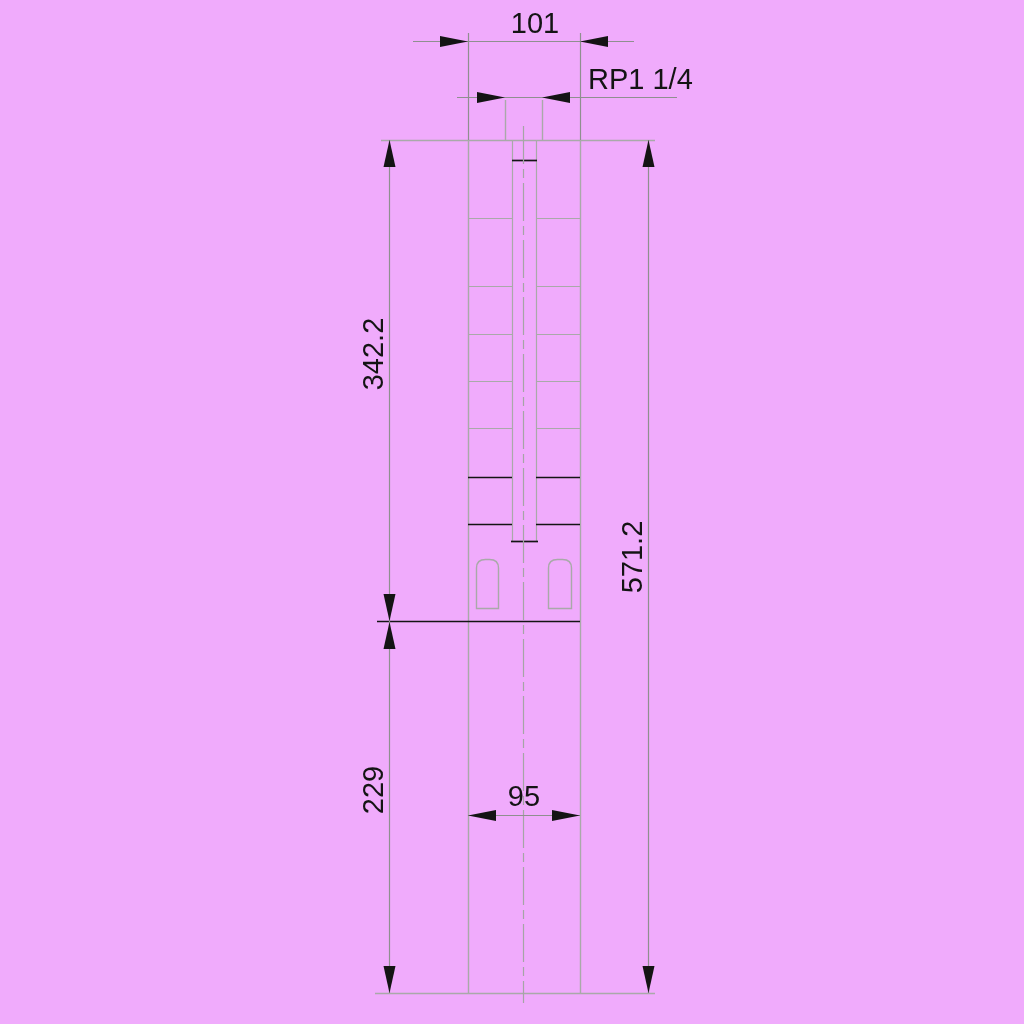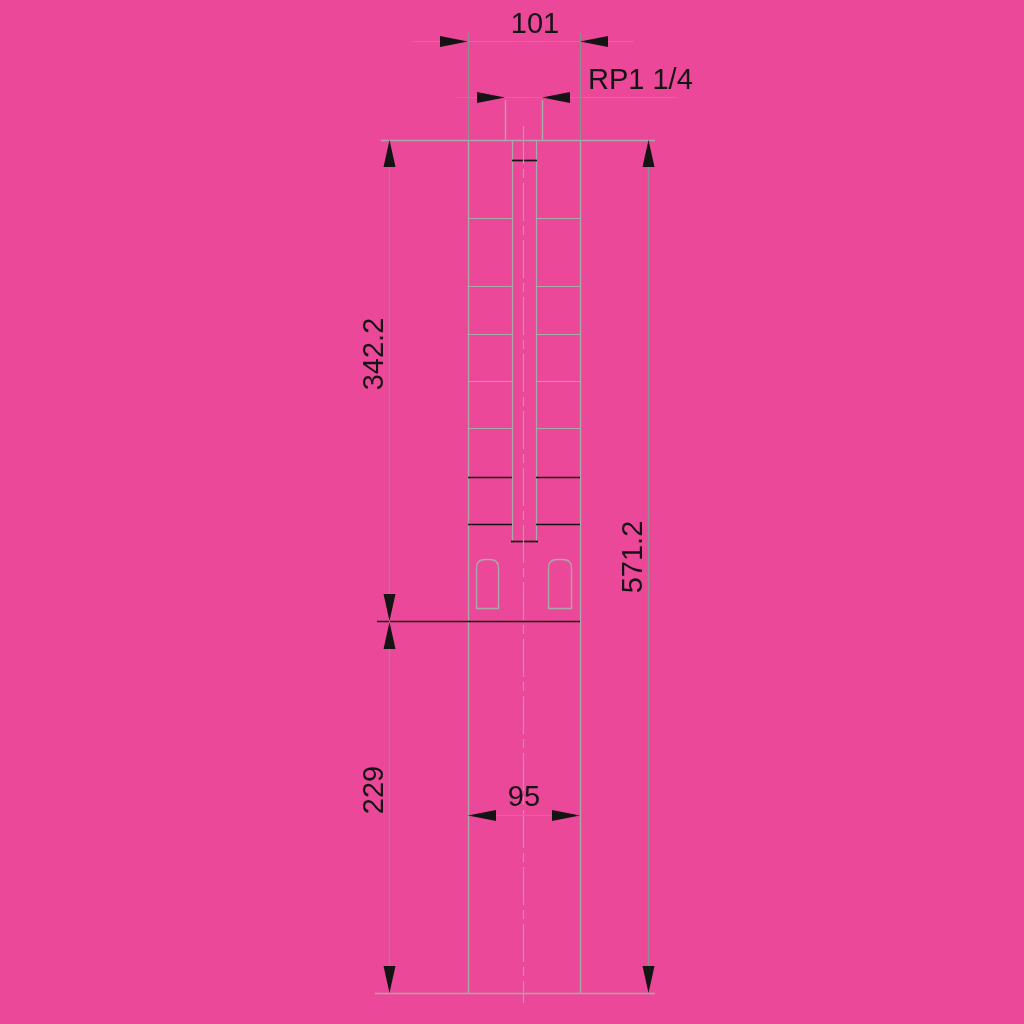--- a/index.html
+++ b/index.html
@@ -1,16 +1,16 @@
 <!DOCTYPE html>
 <html><head>
 <meta charset="utf-8">
 <style>
   html,body{margin:0;padding:0;background:#ffffff;}
-  .canvas{position:relative;width:1024px;height:1024px;background:#ec4899;overflow:hidden;}
+  .canvas{position:relative;width:1024px;height:1024px;background:#f0abfc;overflow:hidden;}
   svg{display:block;}
   .ln-gray{stroke:#a9a9a9;stroke-width:1.4;fill:none;}
   .ln-gray-thin{stroke:#a9a9a9;stroke-width:1.2;fill:none;}
   .ln-dim{stroke:#8f8f8f;stroke-width:1.2;fill:none;}
   .ln-black{stroke:#141414;stroke-width:1.7;fill:none;}
   .centerline{stroke:#a5a5a5;stroke-width:1.2;fill:none;stroke-dasharray:38 5 9 5;}
   .arrow{fill:#141414;stroke:none;}
   .dim-text{font-family:"Liberation Sans","DejaVu Sans",sans-serif;font-size:29px;fill:#141414;}
 </style>
 </head>

